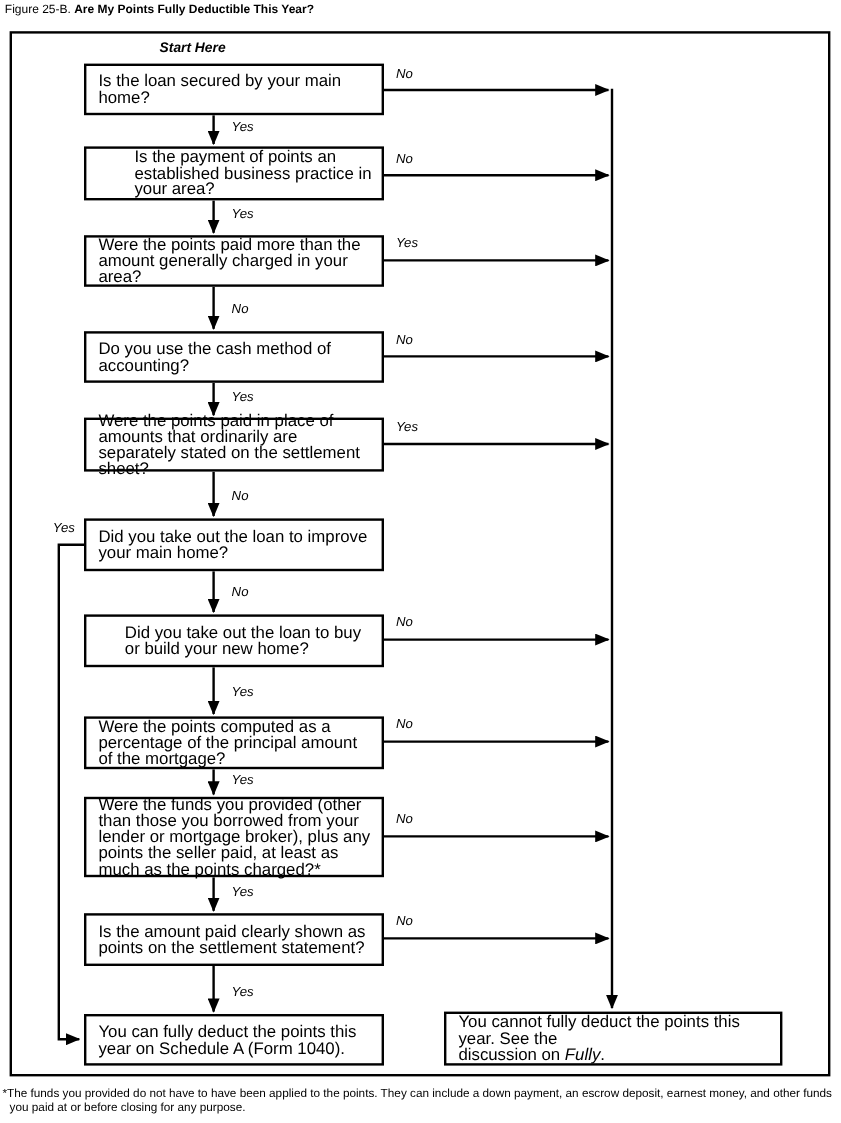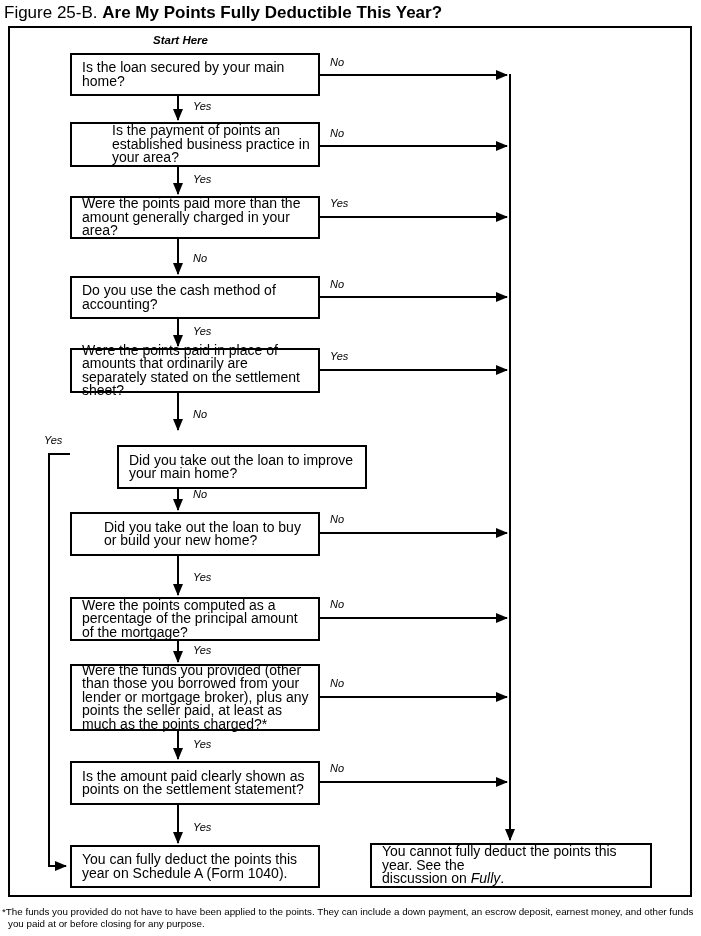--- a/index.html
+++ b/index.html
@@ -2,25 +2,25 @@
 <html><head>
 <meta charset="utf-8">
 <style>
   * { margin:0; padding:0; box-sizing:border-box; }
   html,body { background:#fff; }
   body {
     width:701px; height:936px; position:relative; overflow:hidden;
     font-family:"Liberation Sans", sans-serif; color:#000;
   }
   .page { position:absolute; left:0; top:0; width:701px; height:936px; background:#fff; }
-  .fig-title { position:absolute; left:4px; top:3px; font-size:17px; white-space:nowrap; }
+  .fig-title { position:absolute; left:4px; top:3px; font-size:10px; white-space:nowrap; }
   .fig-title .prefix { font-weight:normal; }
   .fig-title .heading { font-weight:bold; }
   .frame { position:absolute; left:8px; top:26px; width:684px; height:871px; border:2px solid #000; background:#fff; }
-  .start-here { position:absolute; left:133px; top:34px; font-size:11.5px; font-weight:bold; font-style:italic;margin-left:20px; }
+  .start-here { position:absolute; left:133px; top:34px; font-size:11.5px; font-weight:bold; font-style:italic; }
   .conn { position:absolute; left:0; top:0; pointer-events:none; }
   .qbox, .tbox {
     position:absolute; left:70px; width:250px; border:2px solid #000; background:#fff;
     display:flex; align-items:center; font-size:14px; line-height:13.4px;
     padding:2px 6px 2px 10px;
   }
   .tbox-right { left:370px; width:282px; }
   .lbl { position:absolute; font-size:11px; font-style:italic; white-space:nowrap; }
   .footnote {
     position:absolute; left:2px; top:906px; width:698px;
@@ -84,21 +84,21 @@
   </div>
   <div class="qbox" style="top:196px;height:43px;">
     <span>Were the points paid more than the amount generally charged in your area?</span>
   </div>
   <div class="qbox" style="top:276px;height:43px;">
     <span>Do you use the cash method of accounting?</span>
   </div>
   <div class="qbox" style="top:348px;height:45px;">
     <span>Were the points paid in place of amounts that ordinarily are separately stated on the settlement sheet?</span>
   </div>
-  <div class="qbox" style="top:445px;height:44px;margin-left:47px;">
+  <div class="qbox" style="top:432px;height:44px;">
     <span>Did you take out the loan to improve your main home?</span>
   </div>
   <div class="qbox" style="top:512px;height:44px;padding-left:32px;">
     <span>Did you take out the loan to buy or build your new home?</span>
   </div>
   <div class="qbox" style="top:597px;height:44px;">
     <span>Were the points computed as a percentage of the principal amount of the mortgage?</span>
   </div>
   <div class="qbox" style="top:664px;height:67px;justify-content:center;">
     <span>Were the funds you provided (other than those you borrowed from your lender or mortgage broker), plus any points the seller paid, at least as much as the points charged?*</span>

